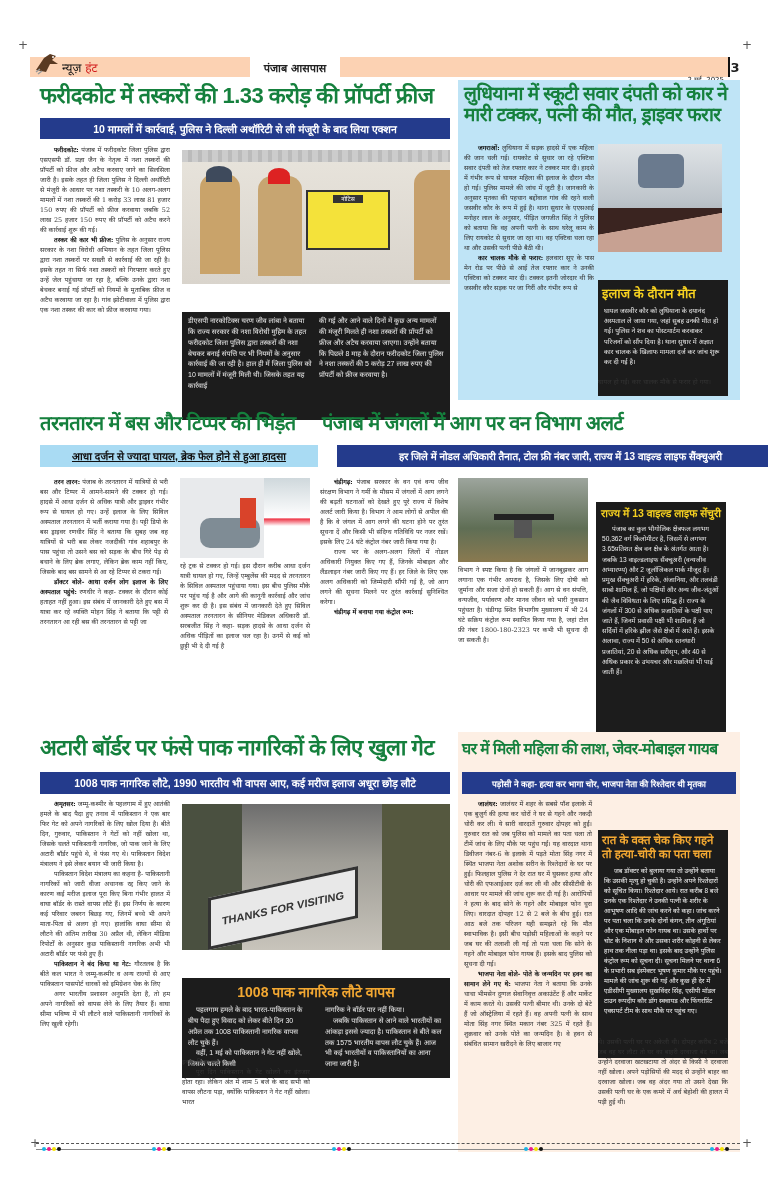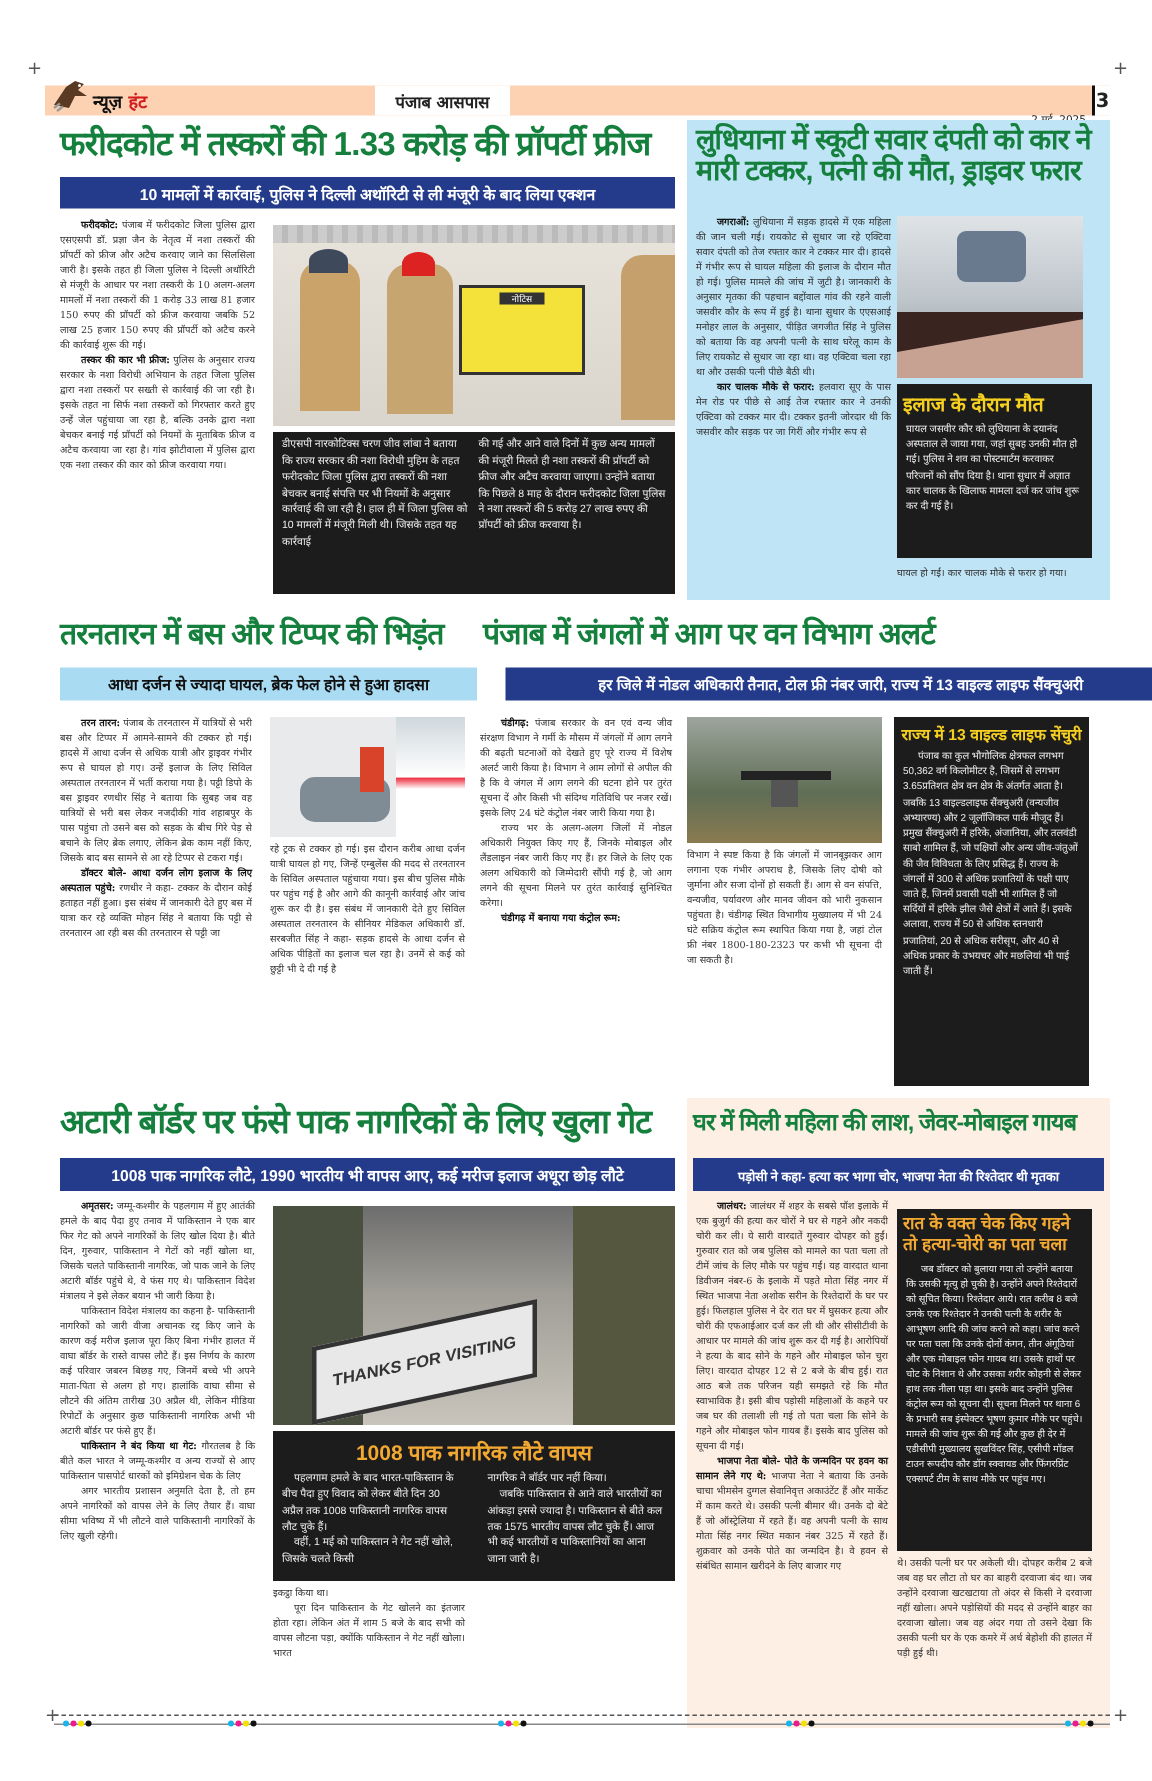--- a/index.html
+++ b/index.html
@@ -3,35 +3,35 @@
 <meta charset="utf-8">
 <style>
   * { box-sizing: border-box; margin: 0; padding: 0; }
   body { width: 768px; height: 1187px; background: #fff; font-family: "DejaVu Serif", serif; color: #222; position: relative; overflow: hidden; }
   .crop { position: absolute; color: #555; font-family: "DejaVu Sans", sans-serif; font-size: 12px; }
 
   
   .mast { position: absolute; left: 30px; top: 57px; width: 710px; height: 20px; background: #fcd2b3; display: flex; align-items: center; }
   .logo { display: flex; align-items: center; height: 20px; }
   .bird { width: 26px; height: 26px; margin-top: -8px; margin-right: 2px; }
-  .logo-name { font-family: "DejaVu Sans", sans-serif; font-weight: bold; font-size: 12px; color: #111; }
+  .logo-name { font-family: "DejaVu Sans", sans-serif; font-weight: normal; font-size: 12px; color: #111; }
   .logo-name .red { color: #d21c1c; }
   .section-title { position: absolute; left: 220px; top: 0; height: 20px; width: 90px; background: #fff; font-family: "DejaVu Sans", sans-serif; font-weight: bold; font-size: 11px; display: flex; align-items: center; justify-content: center; }
   .date { position: absolute; right: 16px; font-family: "DejaVu Sans", sans-serif; font-size: 7px; top: 18px; }
   .pageno { position: absolute; right: 0; top: 0; width: 12px; height: 20px; background: #fff; border-left: 2px solid #111; font-family: "DejaVu Sans", sans-serif; font-weight: bold; font-size: 13px; display: flex; align-items: center; justify-content: center; }
 
   .hl { font-family: "Liberation Sans", sans-serif; font-weight: bold; color: #15803d; letter-spacing: -0.5px; line-height: 1.1; }
   .sub { font-family: "Liberation Sans", sans-serif; color: #fff; font-size: 11px; font-weight: bold; display: flex; align-items: center; justify-content: center; }
   .navy { background: #243b8c; }
   .sky { background: #a9dbf3; color: #111; }
   .body-text { font-size: 6.4px; line-height: 1.56; text-align: justify; color: #333; }
   .body-text p { text-indent: 14px; }
   .body-text b { color: #111; }
   .photo { position: absolute; overflow: hidden; }
-  .dark-box { position: absolute; background: #1c1c1c; color: #eee; font-family: "Liberation Sans", sans-serif; }
+  .dark-box { position: absolute; background: #1c1c1c; color: #eee; font-family: "Liberation Sans", sans-serif; margin-top: 24px; }
   .dark-box .title { color: #f3a832; font-weight: bold; text-align: center; }
   .dark-box .txt { font-size: 7px; line-height: 1.55; padding: 0 6px; }
 
   .abs { position: absolute; }
   .reg { position: absolute; height: 5px; display: flex; gap: 1px; }
   .reg i { width: 4px; height: 4px; border-radius: 50%; display: block; }
 </style>
 </head>
 <body>
 
@@ -90,21 +90,21 @@
   </div>
   <div class="dark-box" style="left:140px;top:176px;width:130px;height:116px;">
     <div class="title" style="font-size:13px;text-align:left;padding:4px 4px;color:#f5d020;">इलाज के दौरान मौत</div>
     <div class="txt" style="font-size:6.6px;">घायल जसवीर कौर को लुधियाना के दयानंद अस्पताल ले जाया गया, जहां सुबह उनकी मौत हो गई। पुलिस ने शव का पोस्टमार्टम करवाकर परिजनों को सौंप दिया है। थाना सुधार में अज्ञात कार चालक के खिलाफ मामला दर्ज कर जांच शुरू कर दी गई है।</div>
   </div>
   <div class="body-text" style="position:absolute;left:140px;top:298px;width:134px;text-align:left;">घायल हो गईं। कार चालक मौके से फरार हो गया।</div>
 </div>
 
 <div class="abs" style="left:30px;top:408px;width:290px;height:320px;">
   <div class="hl" style="font-size:20px;position:absolute;left:10px;top:4px;white-space:nowrap;">तरनतारन में बस और टिप्पर की भिड़ंत</div>
-  <div class="sub sky" style="position:absolute;left:10px;top:37px;width:278px;height:22px;font-size:10.5px;">आधा दर्जन से ज्यादा घायल, ब्रेक फेल होने से हुआ हादसा</div>
+  <div class="sub sky" style="position:absolute;left:10px;top:37px;width:278px;height:22px;font-size:10.5px;text-decoration:underline;">आधा दर्जन से ज्यादा घायल, ब्रेक फेल होने से हुआ हादसा</div>
   <div class="body-text" style="position:absolute;left:10px;top:70px;width:128px;">
     <p><b>तरन तारन:</b><span> पंजाब के तरनतारन में यात्रियों से भरी बस और टिप्पर में आमने-सामने की टक्कर हो गई। हादसे में आधा दर्जन से अधिक यात्री और ड्राइवर गंभीर रूप से घायल हो गए। उन्हें इलाज के लिए सिविल अस्पताल तरनतारन में भर्ती कराया गया है। पट्टी डिपो के बस ड्राइवर रणधीर सिंह ने बताया कि सुबह जब वह यात्रियों से भरी बस लेकर नजदीकी गांव शहाबपुर के पास पहुंचा तो उसने बस को सड़क के बीच गिरे पेड़ से बचाने के लिए ब्रेक लगाए, लेकिन ब्रेक काम नहीं किए, जिसके बाद बस सामने से आ रहे टिप्पर से टकरा गई।</span></p>
     <p><b>डॉक्टर बोले- आधा दर्जन लोग इलाज के लिए अस्पताल पहुंचे:</b><span> रणधीर ने कहा- टक्कर के दौरान कोई हताहत नहीं हुआ। इस संबंध में जानकारी देते हुए बस में यात्रा कर रहे व्यक्ति मोहन सिंह ने बताया कि पट्टी से तरनतारन आ रही बस की तरनतारन से पट्टी जा</span></p>
   </div>
   <div class="photo" style="left:150px;top:70px;width:130px;height:80px;background:#e8eaec;">
     <div style="position:absolute;left:20px;top:40px;width:60px;height:30px;background:#7f8c95;border-radius:10px;"></div>
     <div style="position:absolute;left:60px;top:20px;width:16px;height:30px;background:#d9432a;"></div>
     <div style="position:absolute;left:84px;top:0;width:46px;height:80px;background:linear-gradient(#cfd8dc,#fff 50%,#e34 51%,#fff 60%);"></div>
   </div>
   <div class="body-text" style="position:absolute;left:150px;top:154px;width:130px;">रहे ट्रक से टक्कर हो गई। इस दौरान करीब आधा दर्जन यात्री घायल हो गए, जिन्हें एम्बुलेंस की मदद से तरनतारन के सिविल अस्पताल पहुंचाया गया। इस बीच पुलिस मौके पर पहुंच गई है और आगे की कानूनी कार्रवाई और जांच शुरू कर दी है। इस संबंध में जानकारी देते हुए सिविल अस्पताल तरनतारन के सीनियर मेडिकल अधिकारी डॉ. सरबजीत सिंह ने कहा- सड़क हादसे के आधा दर्जन से अधिक पीड़ितों का इलाज चल रहा है। उनमें से कई को छुट्टी भी दे दी गई है</div>

